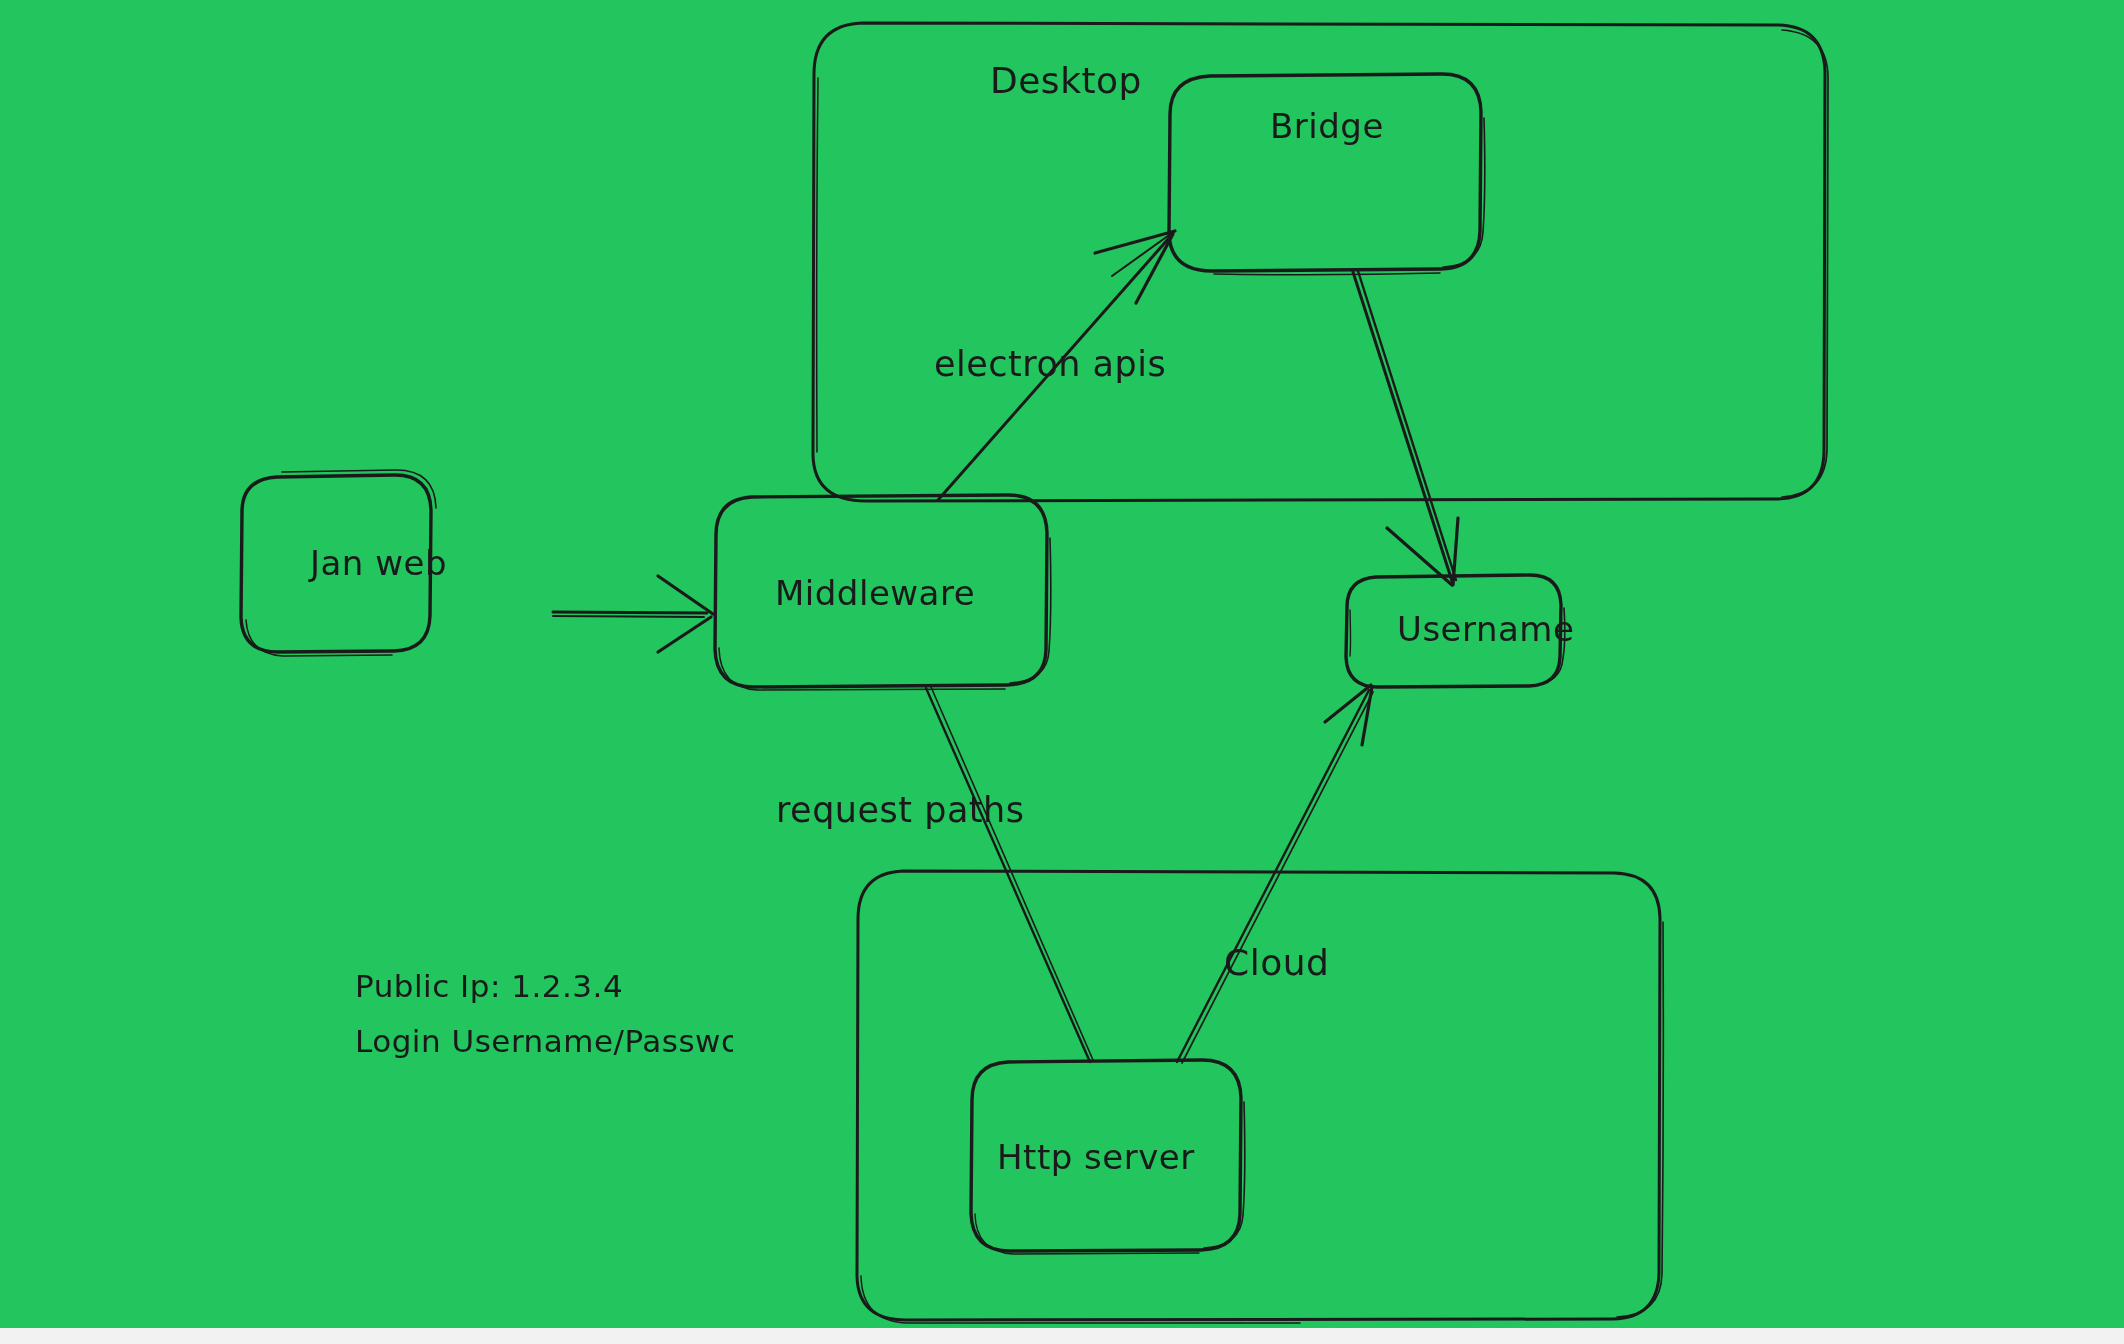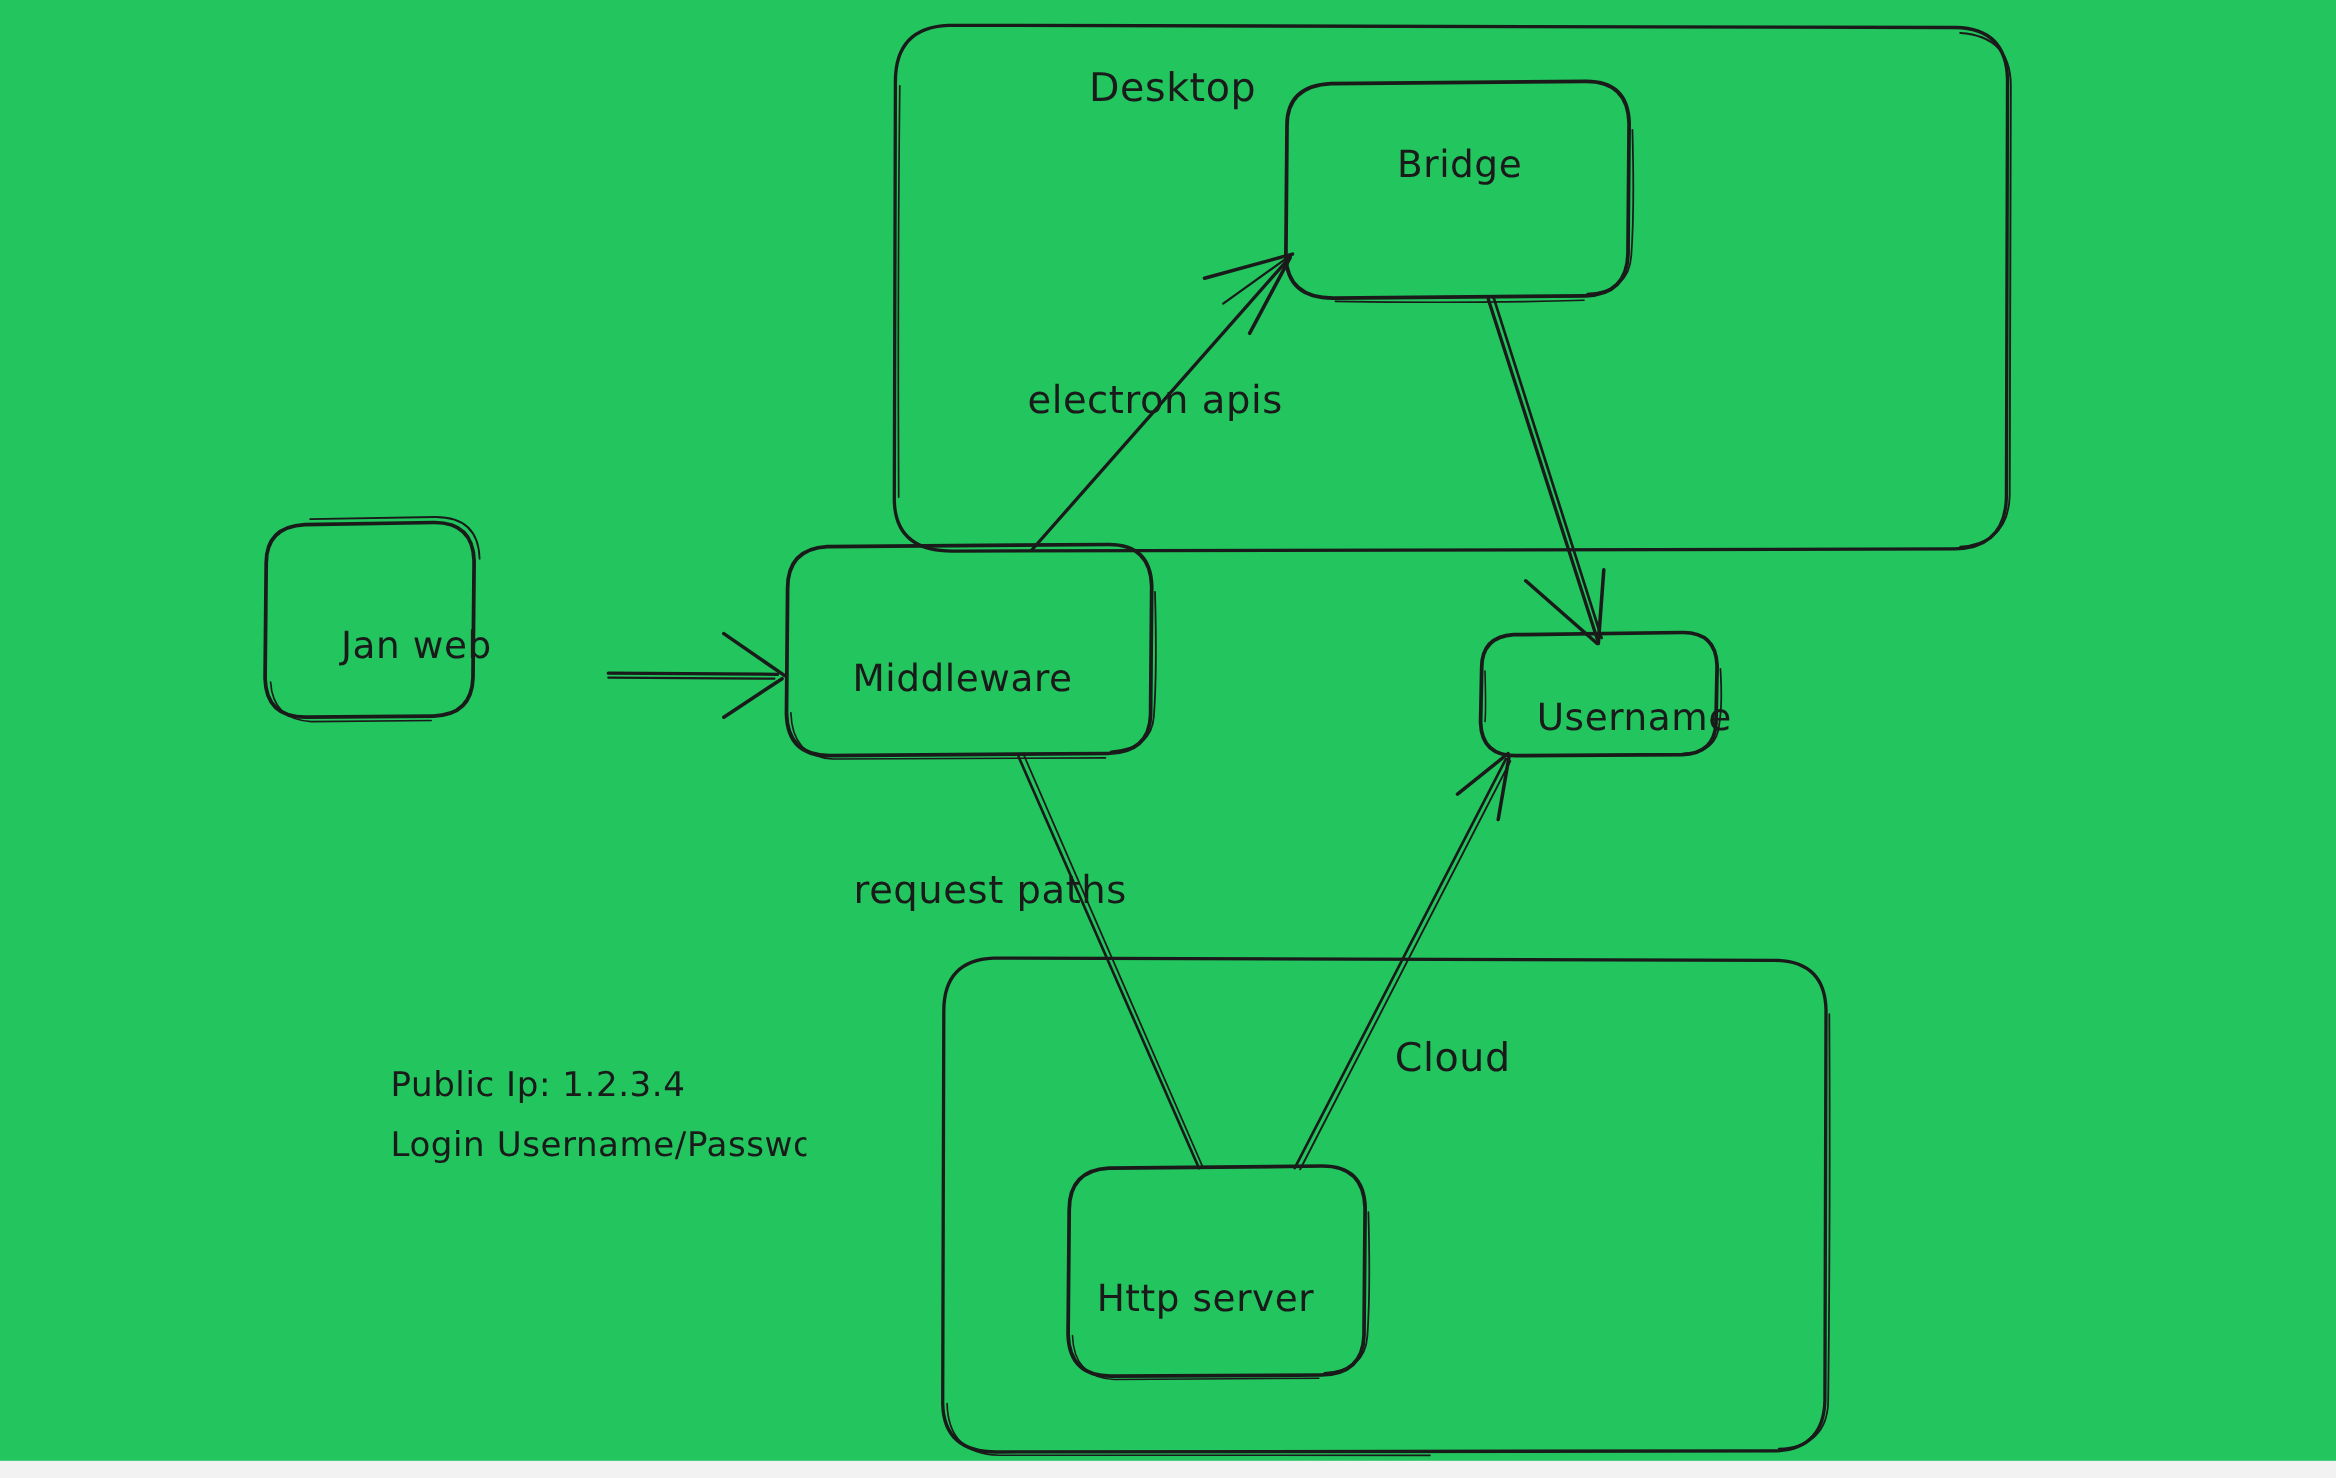--- a/index.html
+++ b/index.html
@@ -51,21 +51,20 @@
     color: #1a1a1a;
     font-family: "DejaVu Sans", sans-serif;
     font-weight: 400;
     white-space: nowrap;
     letter-spacing: 0.5px;
     line-height: 1.28;
     user-select: none;
   }
   .node-label {
     font-size: 34px;
-    margin-top: 24px;
   }
   .container-label {
     font-size: 36px;
   }
   .edge-label {
     font-size: 35px;
   }
   .note-label {
     font-size: 31px;
     line-height: 1.5;
@@ -170,21 +169,21 @@
   <div class="hand-label container-label" style="left:990px; top:58px;">Desktop</div>
 
   <div class="hand-label node-label" style="left:1270px; top:105px;">Bridge</div>
 
   <div class="hand-label node-label" style="left:310px; top:542px;">Jan web</div>
 
   <div class="hand-label node-label" style="left:775px; top:572px;">Middleware</div>
 
   <div class="hand-label node-label" style="left:1397px; top:608px;">Username</div>
 
-  <div class="hand-label container-label" style="left:1224px; top:940px;margin-left:44px;">Cloud</div>
+  <div class="hand-label container-label" style="left:1224px; top:940px;">Cloud</div>
 
   <div class="hand-label node-label" style="left:997px; top:1136px;">Http server</div>
 
   <div class="hand-label edge-label" style="left:934px; top:342px;">electron apis</div>
 
   <div class="hand-label edge-label" style="left:756px; top:788px;margin-left:20px;">request paths</div>
 
   <div class="hand-label note-label" style="left:355px; top:963px;">Public Ip: 1.2.3.4</div>
 
   <div class="hand-label note-label note-clip" style="left:355px; top:1018px;">Login Username/Password</div>

